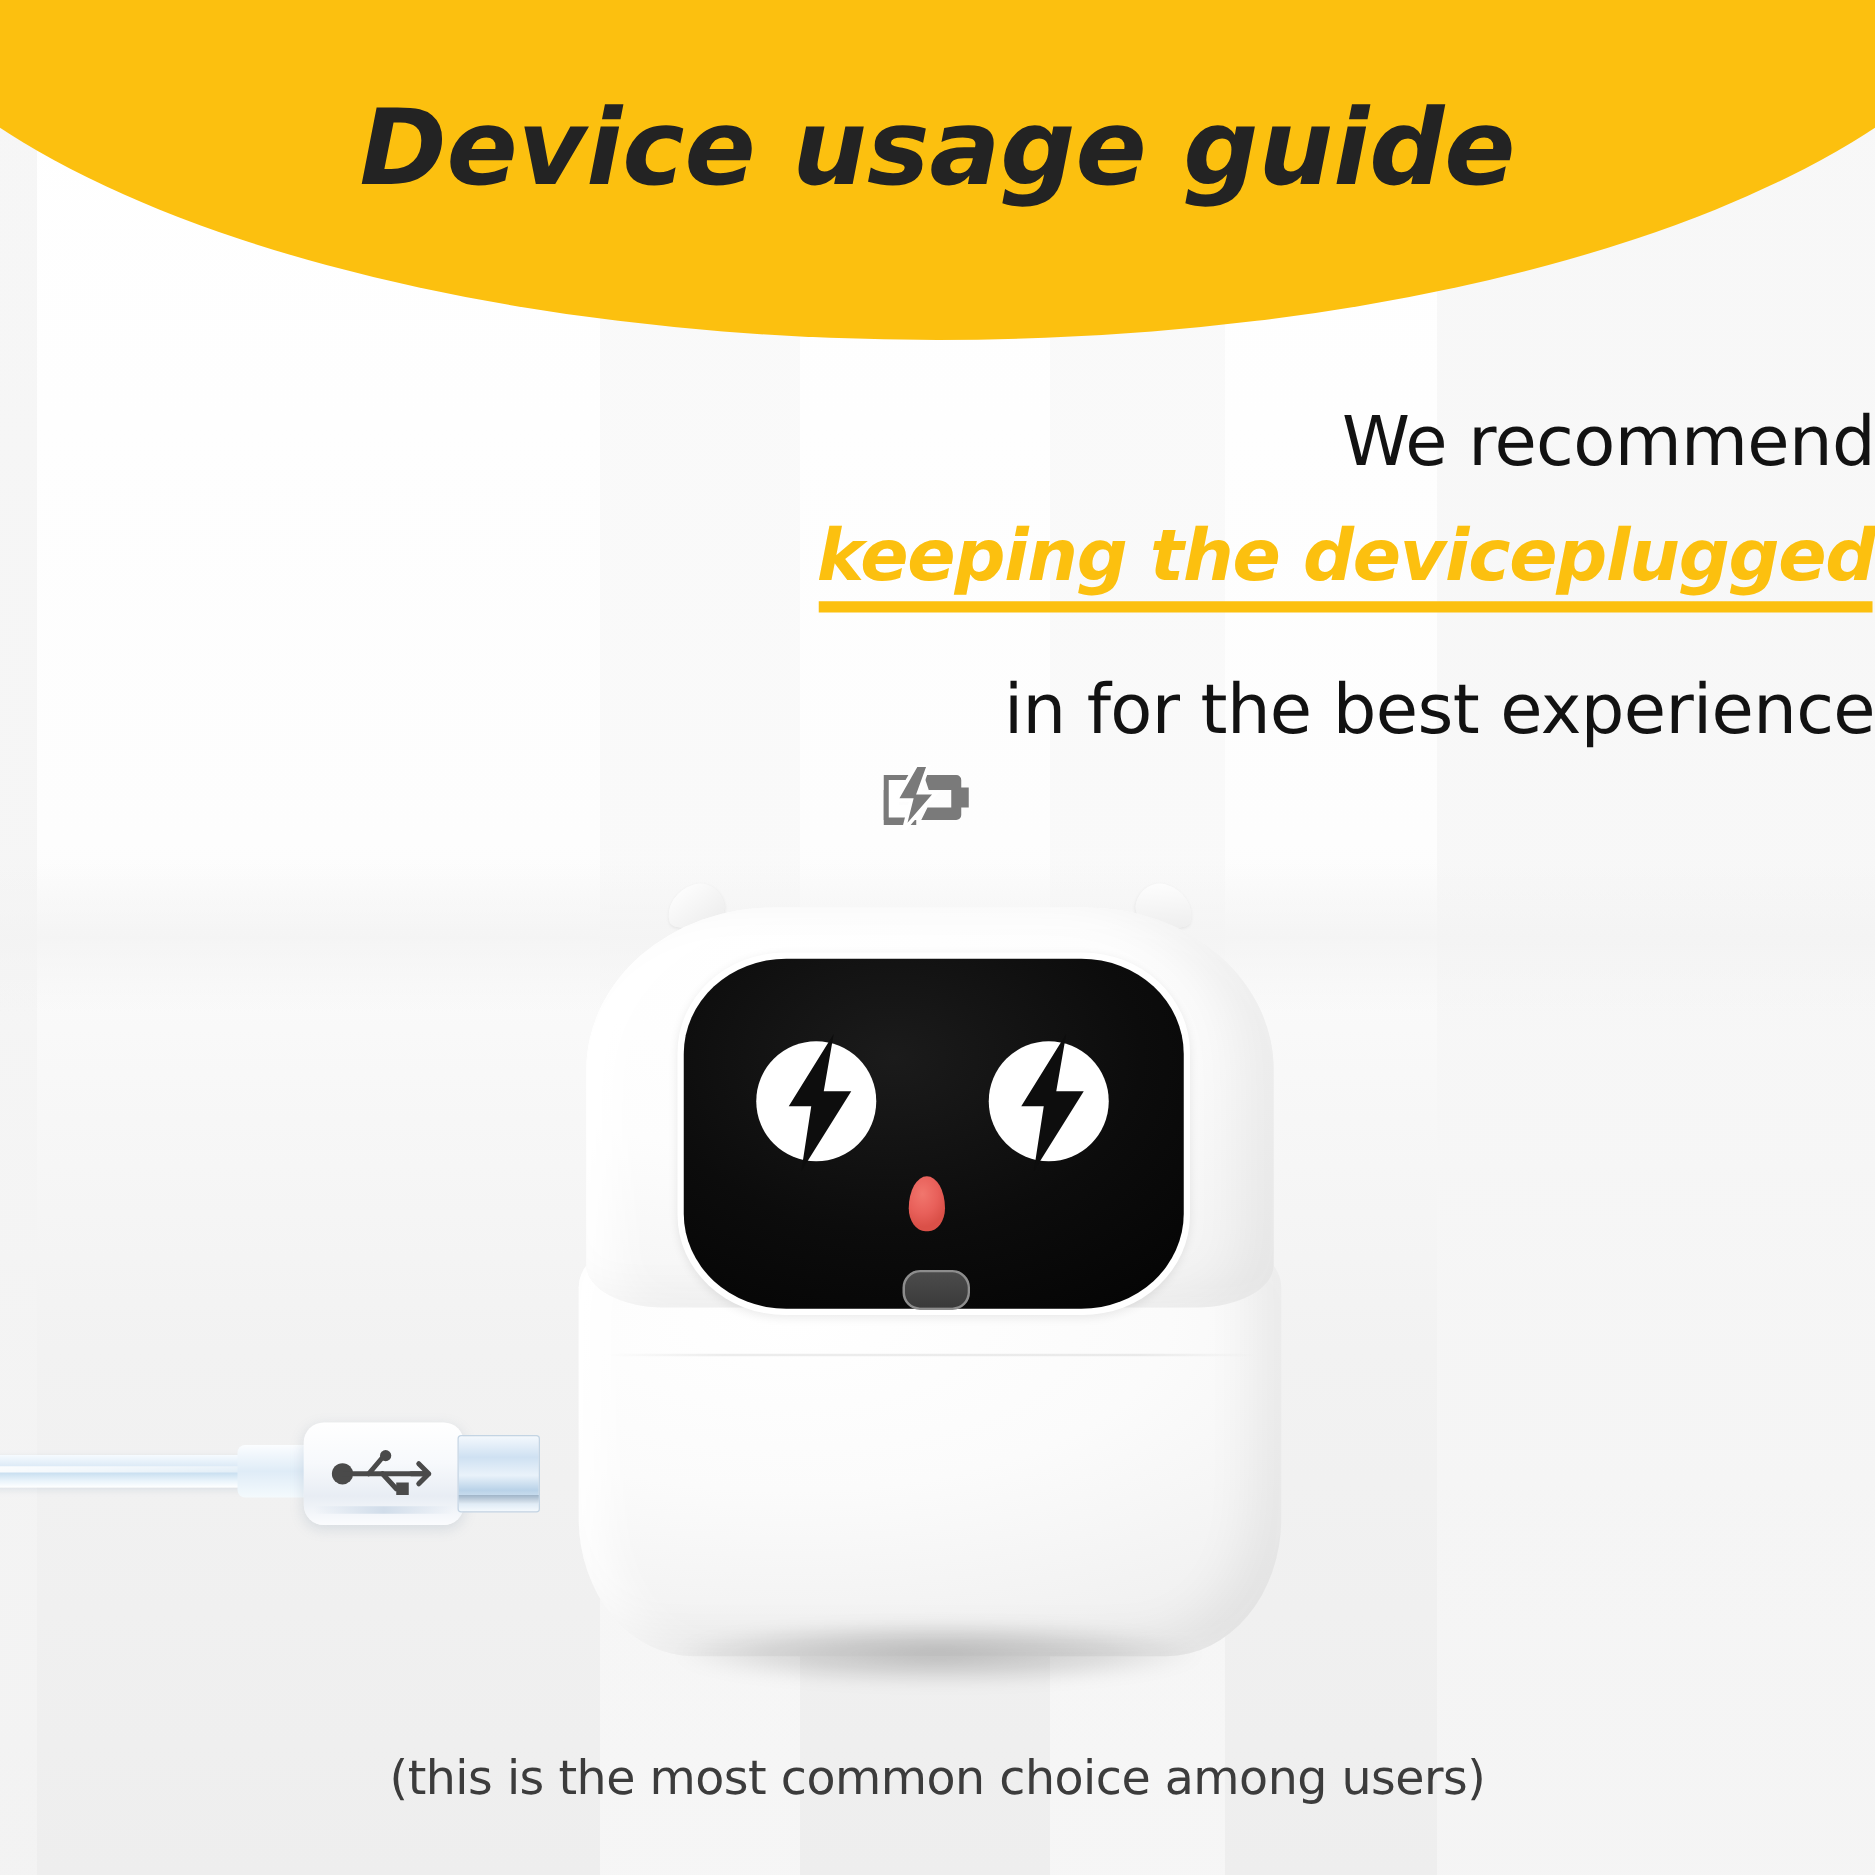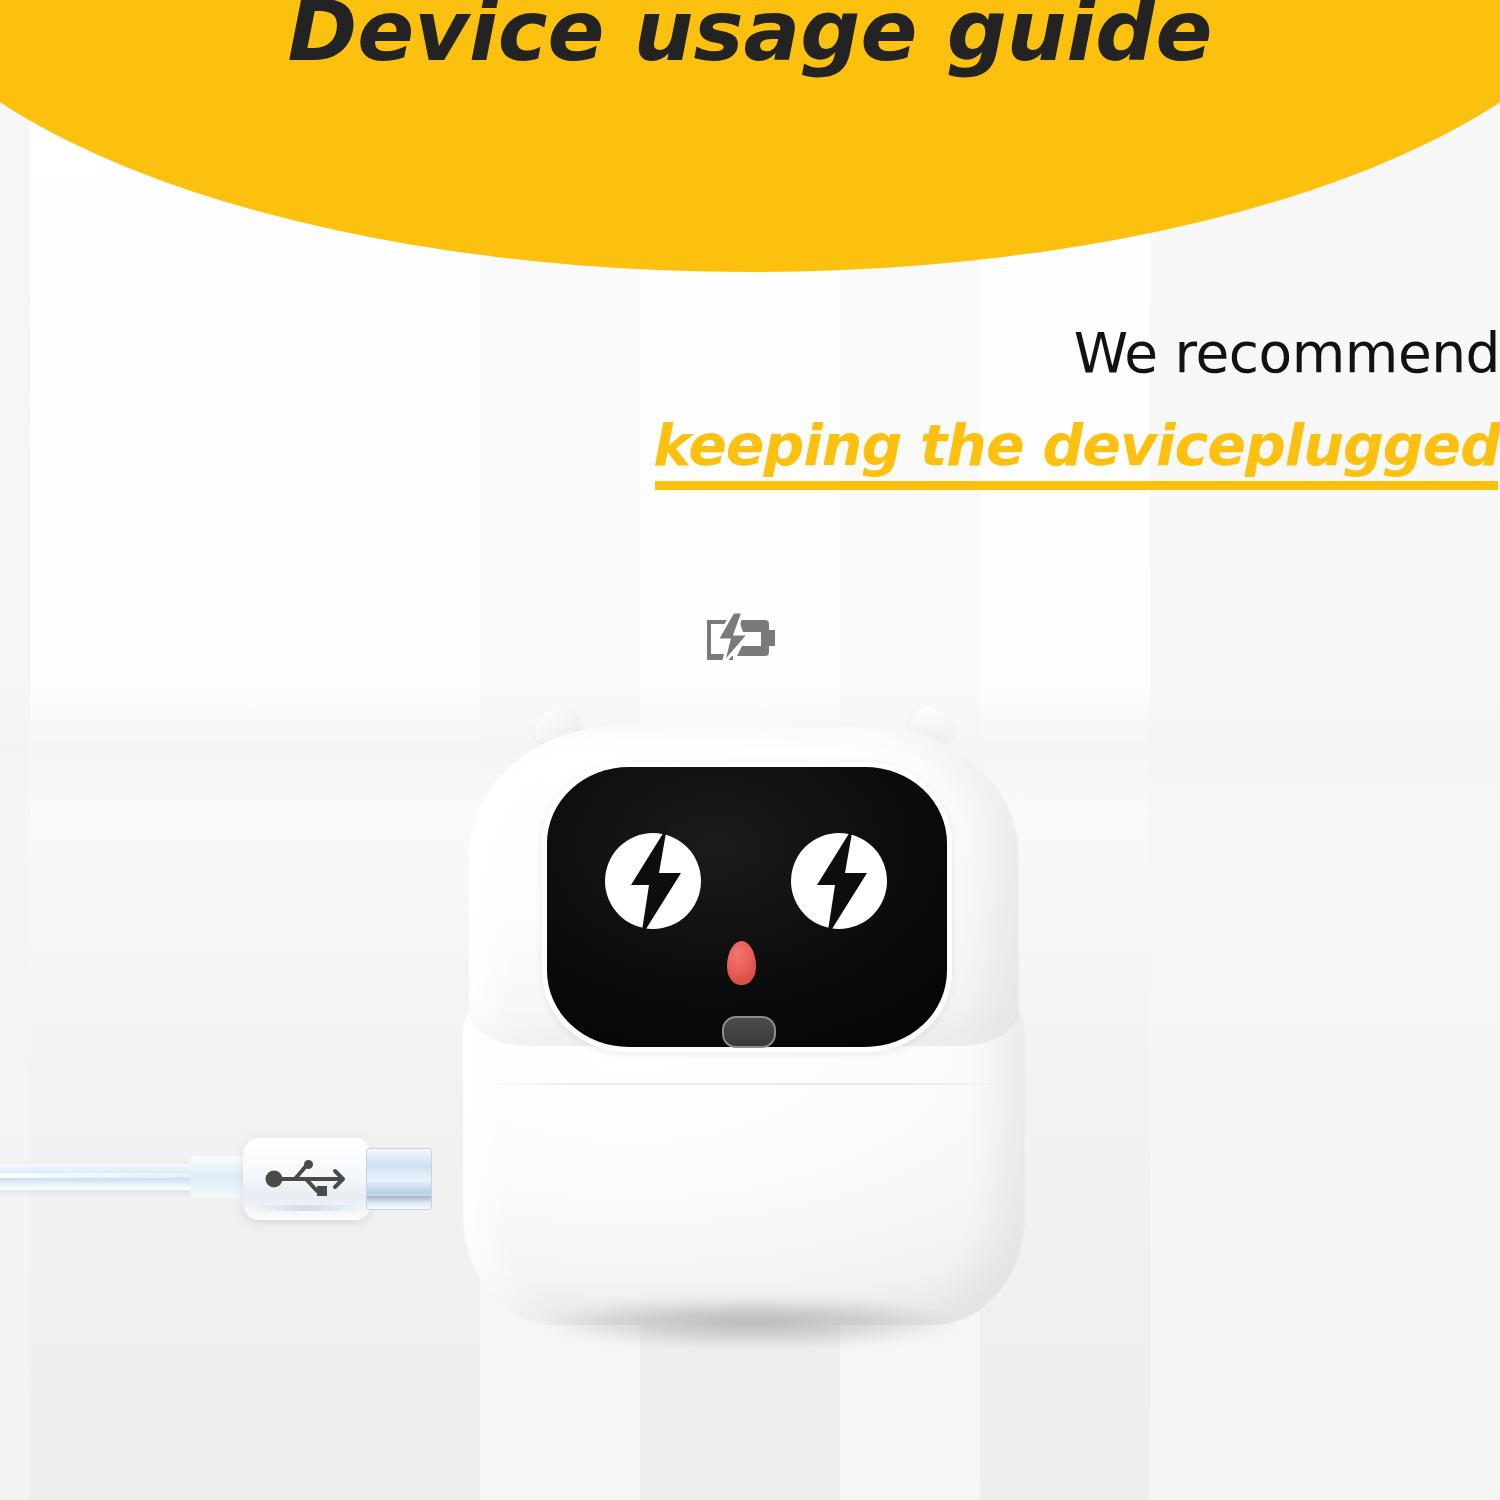--- a/index.html
+++ b/index.html
@@ -46,21 +46,21 @@
     left:-130px; top:-440px;
     width:1760px; height:712px;
     background:#FCC00F;
     border-radius:50% / 50%;
     overflow:hidden;
   }
   .header-title-wrap{
     position:absolute;
     left:0; right:0; top:0;
     height:272px;
-    display:flex; align-items:flex-start; justify-content:center;
+    display:flex; align-items:center; justify-content:center;
   }
   .header-title-wrap .t{
     font-size:84px;
     font-weight:bold;
     font-style:italic;
     letter-spacing:0px;
     color:#232323;
     font-family:"DejaVu Sans","Liberation Sans",sans-serif;
     white-space:nowrap;
     transform:translateY(-18px);
@@ -293,20 +293,21 @@
   <div class="header-title-wrap">
     <div class="t">Device usage guide</div>
   </div>
 
   <div class="reco">
     <div class="reco-line top">We recommend</div>
     <div class="reco-highlight">
       <span>keeping the deviceplugged</span>
       <span class="reco-underline"></span>
     </div>
+    <div class="reco-line bottom">in for the best experience</div>
   </div>
 
   <div class="battery-icon">
     <svg viewBox="0 0 80 52" width="80" height="52" aria-hidden="true">
       <path d="M4 8 h26 l-6 12 H4 Z M4 8 v36 h20 l5.5 -11 H10 V20 H22 l6 -12 Z" fill="#7A7A7A"></path>
       <path d="M6 10 h20 l-6 12 h-4 v10 h10 l-4.5 10 H6 Z" fill="#ffffff"></path>
       <path d="M4 8 h26 v4 H8 v32 h22 v4 H4 Z" fill="#7A7A7A"></path>
       <path d="M36 8 h26 a4 4 0 0 1 4 4 v6 h6 v16 h-6 v6 a4 4 0 0 1 -4 4 H34 l5 -10 h19 V20 H40 Z" fill="#7A7A7A"></path>
       <path d="M40 12 h22 v8 h-22 Z M44 32 h18 v8 h-22 Z" fill="#ffffff" opacity="0"></path>
       <path d="M30 0 L14 28 h12 L20 52 L46 22 H32 L40 0 Z" fill="#7A7A7A"></path>
@@ -351,14 +352,15 @@
           <circle cx="43.5" cy="4.5" r="4.5" fill="#4a4a4a"></circle>
           <path d="M41 19 L52 31" stroke="#4a4a4a" stroke-width="4" fill="none" stroke-linecap="round"></path>
           <rect x="52" y="26" width="10" height="10" fill="#4a4a4a"></rect>
           <path d="M64 19 L78 19 L70 11 M78 19 L70 27" stroke="#4a4a4a" stroke-width="4" fill="none" stroke-linejoin="round" stroke-linecap="round"></path>
         </svg>
       </div>
     </div>
     <div class="usb-tip"></div>
   </div>
 
+  <div class="caption">(this is the most common choice among users)</div>
 
 </div>
 
 </body></html>

